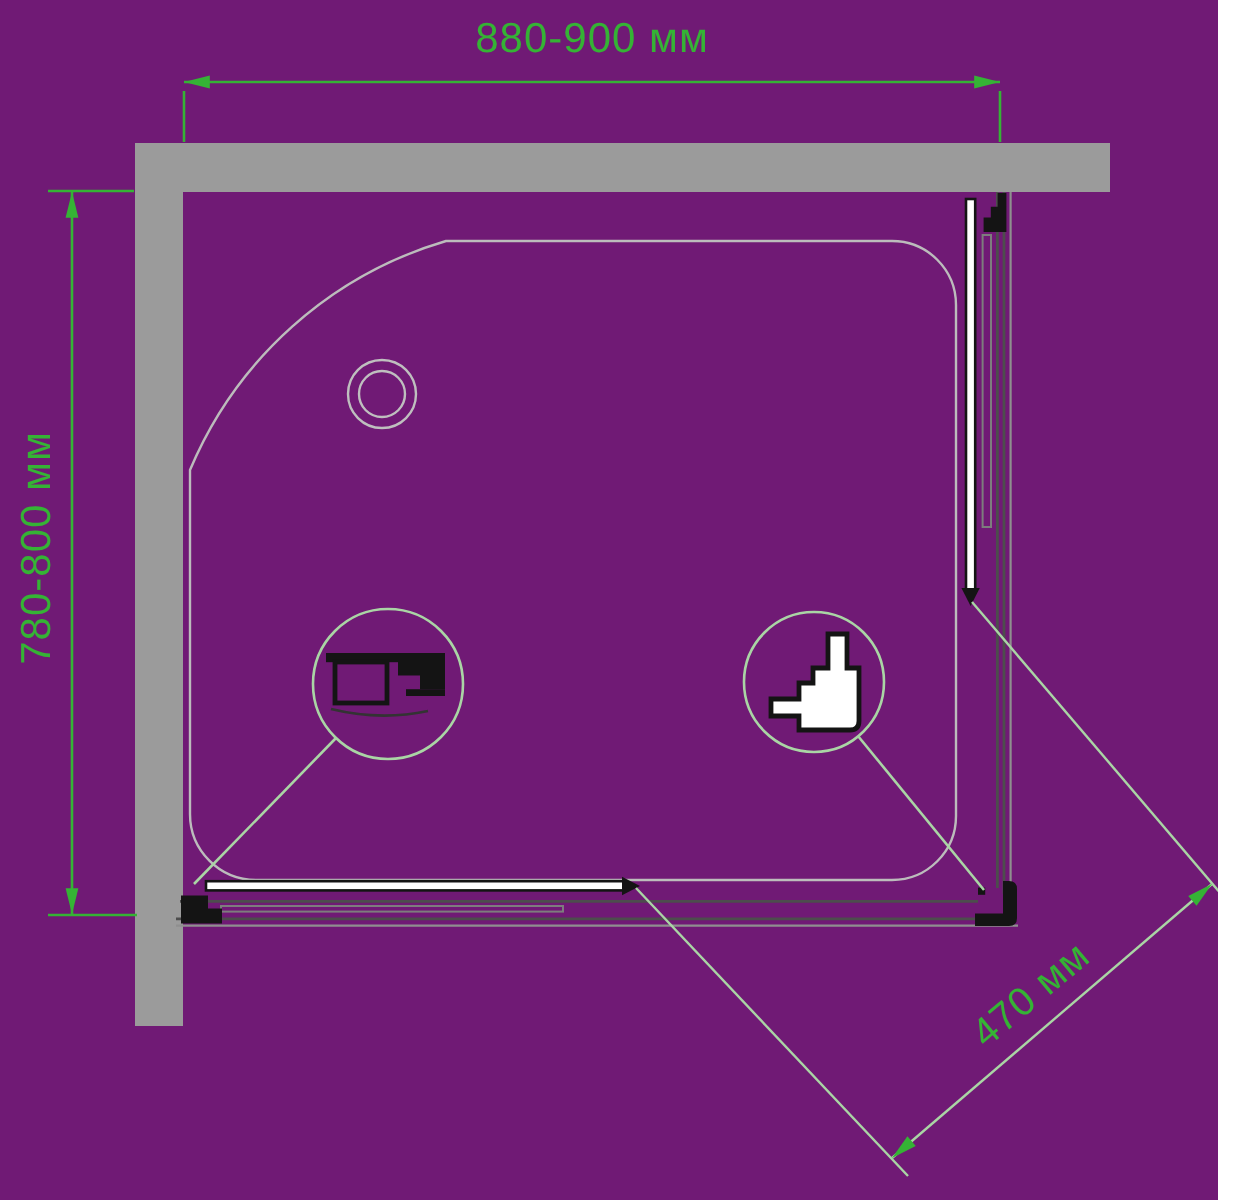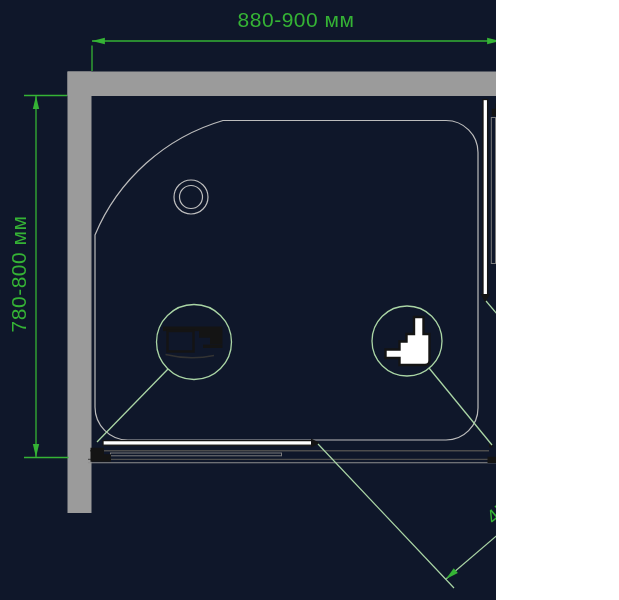--- a/index.html
+++ b/index.html
@@ -1,16 +1,16 @@
 <!DOCTYPE html>
 <html><head>
 <meta charset="utf-8">
 <style>
   html,body{margin:0;padding:0;background:#fff;}
-  .canvas{position:relative;width:496px;height:600px;background:#0f172a;overflow:hidden;
+  .canvas{position:relative;width:609px;height:600px;background:#701a75;overflow:hidden;
           font-family:"Liberation Sans",sans-serif;}
   .canvas svg.drawing{position:absolute;left:0;top:0;}
   .dim-label{position:absolute;color:#35b335;font-size:21px;letter-spacing:.5px;
              white-space:nowrap;transform:translate(-50%,-50%) rotate(var(--r,0deg));}
   .dim-label.diag{font-size:20px;}
 </style>
 </head>
 <body>
 
 <div class="canvas">

